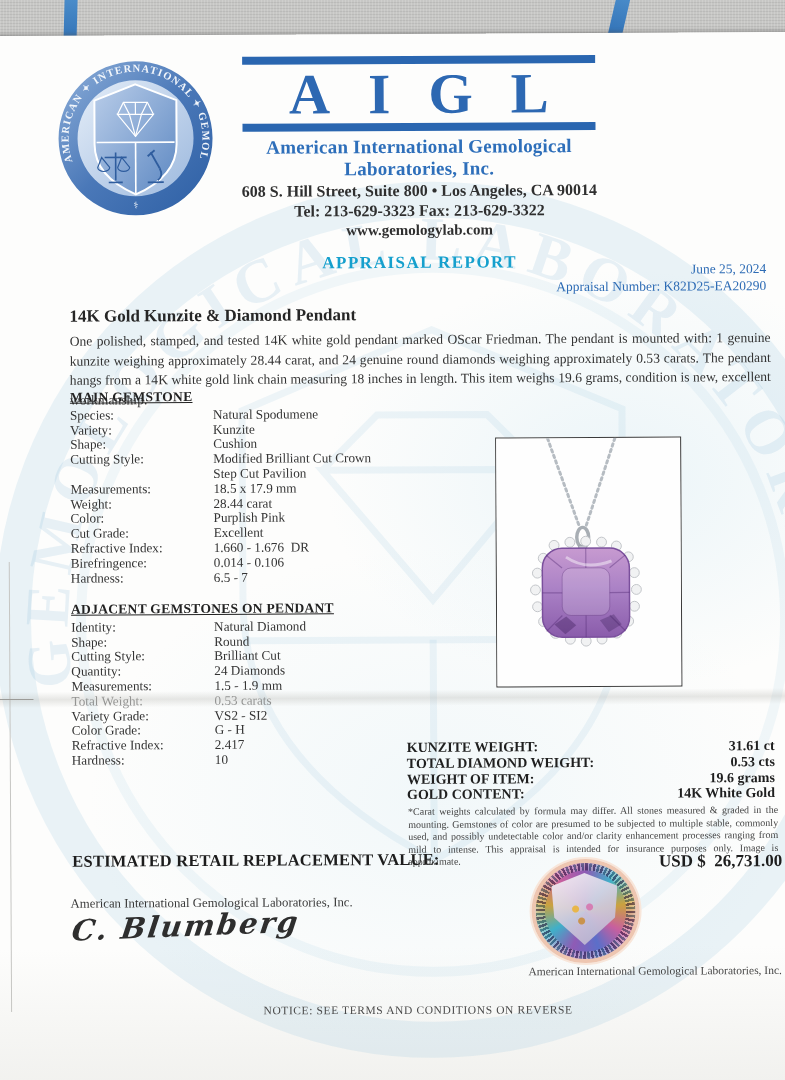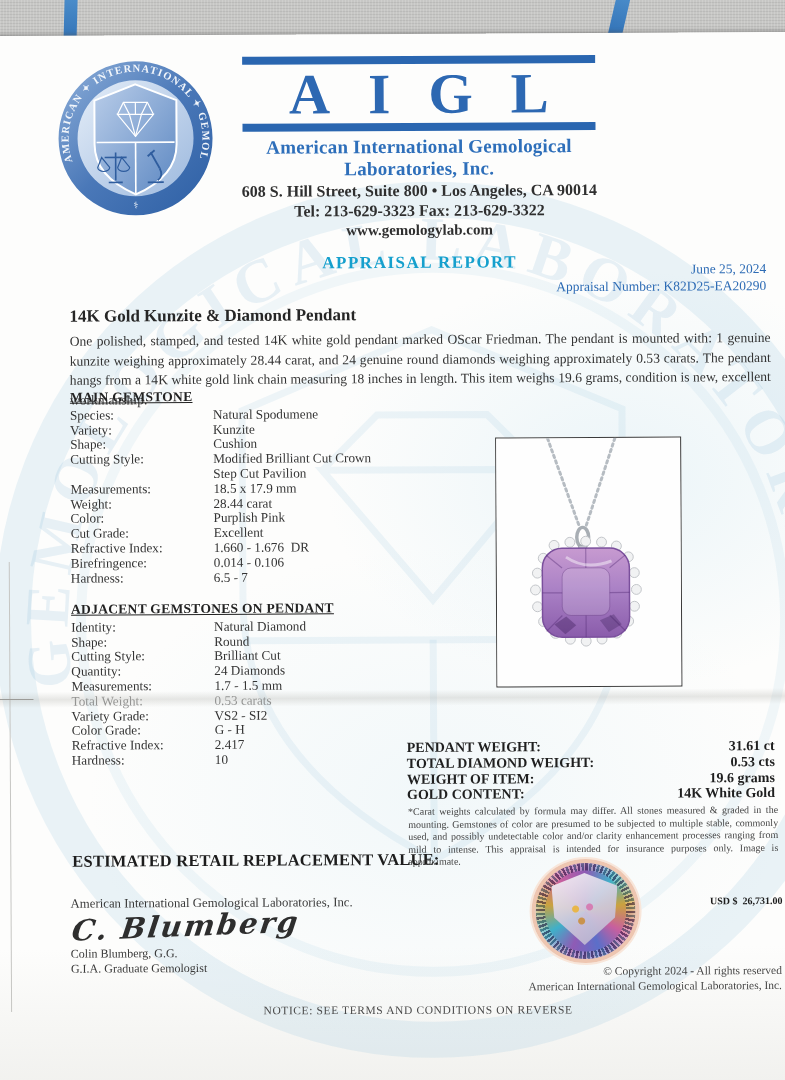--- a/index.html
+++ b/index.html
@@ -61,21 +61,21 @@
     border:1.5px solid #3a3a3a;box-sizing:border-box;}
   .photo svg{width:100%;height:100%;display:block;}
 
   .summary{position:absolute;left:411px;top:706px;width:368px;font-size:14px;line-height:15.8px;
     color:#1f1f1f;font-weight:bold;}
   .sum-row{display:flex;justify-content:space-between;}
   .disclaimer{position:absolute;left:412px;top:772px;width:370px;font-size:10px;line-height:12.6px;
     color:#454545;text-align:justify;}
 
   .val-label{position:absolute;left:76px;top:816px;font-size:16.5px;font-weight:bold;color:#1d1d1d;letter-spacing:.2px;}
-  .val-amount{position:absolute;right:15px;top:863px;font-size:10px;font-weight:bold;color:#1d1d1d;white-space:pre;}
+  .val-amount{position:absolute;right:15px;top:819px;font-size:17px;font-weight:bold;color:#1d1d1d;white-space:pre;}
 
   .sig-company{position:absolute;left:74px;top:861px;font-size:12.8px;color:#3a3a3a;}
   .sig-script{position:absolute;left:76px;top:874px;font-family:"DejaVu Serif",serif;
     font-style:italic;font-weight:bold;font-size:29px;color:#2e2e2e;
     transform:skewX(-10deg) rotate(-2deg);letter-spacing:2px;}
   .sig-name{position:absolute;left:74px;top:911px;font-size:12px;color:#3a3a3a;line-height:14.5px;}
 
   .holo{position:absolute;left:535px;top:826px;width:100px;height:96px;border-radius:50%;
     background:conic-gradient(#8f5bb5,#3fb0c9,#caa23f,#c85f9e,#5b6fc9,#8f5bb5,#3fb0c9,#caa23f,#c85f9e,#8f5bb5);
     border:4px solid #eec6b1;box-shadow:0 0 0 2px #f8e6da, inset 0 0 6px rgba(255,255,255,.55);}
@@ -316,21 +316,21 @@
     <div class="gem-row">
         <span class="gem-label">Cutting Style:</span>
         <span class="gem-val">Brilliant Cut</span>
       </div>
     <div class="gem-row">
         <span class="gem-label">Quantity:</span>
         <span class="gem-val">24 Diamonds</span>
       </div>
     <div class="gem-row">
         <span class="gem-label">Measurements:</span>
-        <span class="gem-val">1.7 - 1.5 mm</span>
+        <span class="gem-val">1.5 - 1.9 mm</span>
       </div>
     <div class="gem-row faded">
         <span class="gem-label">Total Weight:</span>
         <span class="gem-val">0.53 carats</span>
       </div>
     <div class="gem-row">
         <span class="gem-label">Variety Grade:</span>
         <span class="gem-val">VS2 - SI2</span>
       </div>
     <div class="gem-row">
@@ -345,21 +345,21 @@
         <span class="gem-label">Hardness:</span>
         <span class="gem-val">10</span>
       </div>
   </div>
 
   <div class="crease"></div>
   <div class="crease-line"></div>
 
   <div class="summary">
     <div class="sum-row">
-        <span>PENDANT WEIGHT:</span>
+        <span>KUNZITE WEIGHT:</span>
         <span>31.61 ct</span>
       </div>
     <div class="sum-row">
         <span>TOTAL DIAMOND WEIGHT:</span>
         <span>0.53 cts</span>
       </div>
     <div class="sum-row">
         <span>WEIGHT OF ITEM:</span>
         <span>19.6 grams</span>
       </div>
@@ -368,31 +368,26 @@
         <span>14K White Gold</span>
       </div>
   </div>
   <div class="disclaimer">*Carat weights calculated by formula may differ. All stones measured &amp; graded in the mounting. Gemstones of color are presumed to be subjected to multiple stable, commonly used, and possibly undetectable color and/or clarity enhancement processes ranging from mild to intense. This appraisal is intended for insurance purposes only. Image is approximate.</div>
 
   <div class="val-label">ESTIMATED RETAIL REPLACEMENT VALUE:</div>
   <div class="val-amount">USD $  26,731.00</div>
 
   <div class="sig-company">American International Gemological Laboratories, Inc.</div>
   <div class="sig-script">C. Blumberg</div>
-  <div class="sig-name">
-    <div>Colin Blumberg, G.G.</div>
-    <div>G.I.A. Graduate Gemologist</div>
-  </div>
 
   <div class="holo">
     <div class="holo-band"></div>
     <div class="holo-shield"></div>
     <div class="holo-spark"></div>
   </div>
 
   <div class="copyright">
-    <div>© Copyright 2024 - All rights reserved</div>
     <div>American International Gemological Laboratories, Inc.</div>
   </div>
 
   <div class="notice">NOTICE: SEE TERMS AND CONDITIONS ON REVERSE</div>
 
 </div>
 
 </body></html>

